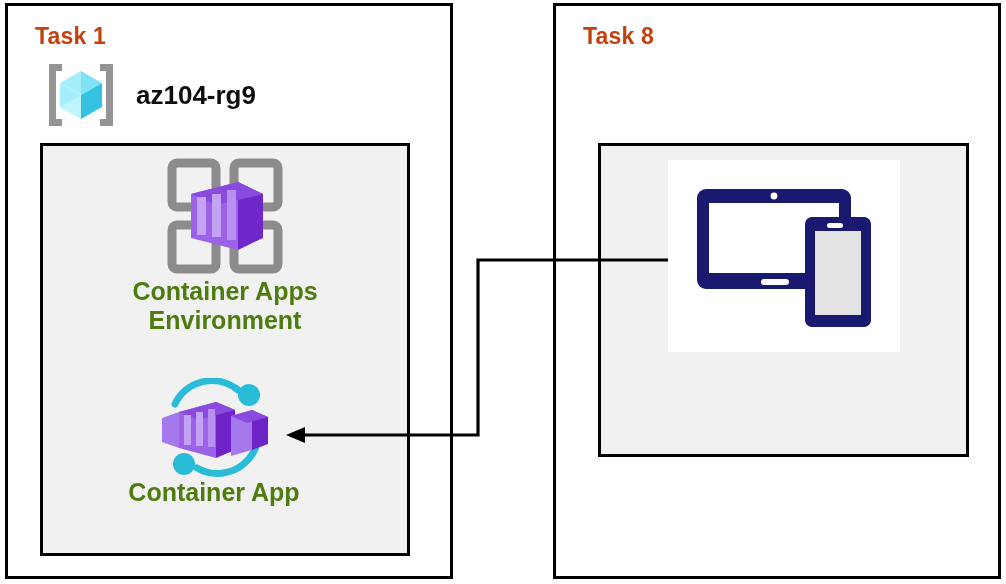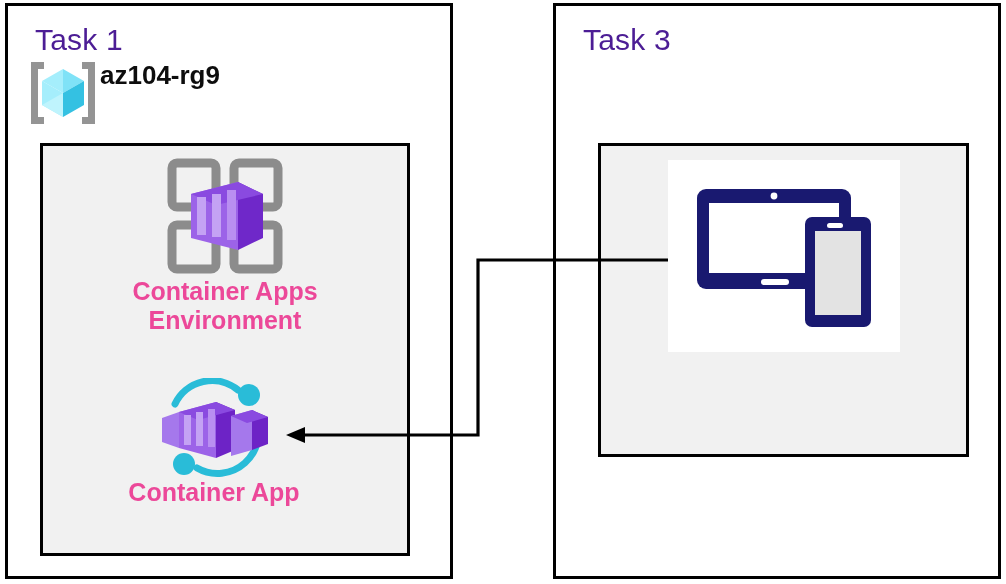--- a/index.html
+++ b/index.html
@@ -25,36 +25,37 @@
     border: 3px solid #000000;
     box-sizing: border-box;
   }
   #task1-panel { left: 5px;   top: 3px; width: 448px; height: 576px; }
   #task2-panel { left: 553px; top: 3px; width: 448px; height: 576px; }
 
   .task-title {
     position: absolute;
     left: 27px;
     top: 17px;
-    font-size: 30px;
-    font-weight: normal;
-    color: #4c1d95;
+    font-size: 23px;
+    font-weight: bold;
+    color: #c2410c;
     letter-spacing: 0.2px;
     white-space: nowrap;
   }
 
   
   #rg-row {
     position: absolute;
-    left: 26px;
+    left: 44px;
     top: 60px;
     width: 320px;
     height: 70px;
     display: flex;
-    align-items: flex-start;
+    align-items: center;
+    gap: 18px;
   }
   #rg-label {
     font-size: 26px;
     font-weight: bold;
     color: #0d0d0d;
     white-space: nowrap;
   }
 
   
   .inner-box {
@@ -69,21 +70,21 @@
   
   .node {
     position: absolute;
     display: flex;
     flex-direction: column;
     align-items: center;
   }
   .node-label {
     font-size: 25px;
     font-weight: bold;
-    color: #ec4899;
+    color: #4d7c0f;
     text-align: center;
     line-height: 1.14;
     white-space: pre-line;
   }
 
   #cae-node    { left: 60px;  top: 155px; width: 330px; }
   #capp-node   { left: 49px;  top: 378px; width: 330px; }
   #verify-node { left: 615px; top: 160px; width: 338px; }
 
   .icon-wrap { line-height: 0; }
@@ -186,21 +187,21 @@
 
         <path d="M78 38 L99 32 L99 72 L78 78 Z" fill="#a578ec"></path>
         <path d="M99 32 L115 39 L115 66 L99 72 Z" fill="#6d23c6"></path>
         <path d="M78 38 L99 32 L115 39 L94 45 Z" fill="#8a4ae0"></path>
       </svg>
     </span>
     <div class="node-label">Container App</div>
   </div>
 
   <div id="task2-panel" class="task-panel">
-    <div class="task-title">Task 3</div>
+    <div class="task-title">Task 8</div>
   </div>
 
   <div id="verify-box" class="inner-box"></div>
 
   <div id="verify-node" class="node">
     <div id="verify-icon-plate">
       <span class="icon-wrap">
         <svg width="182" height="150" viewBox="0 0 182 150" xmlns="http://www.w3.org/2000/svg">
 
           <rect x="4" y="8" width="154" height="100" rx="9" fill="#191970"></rect>

